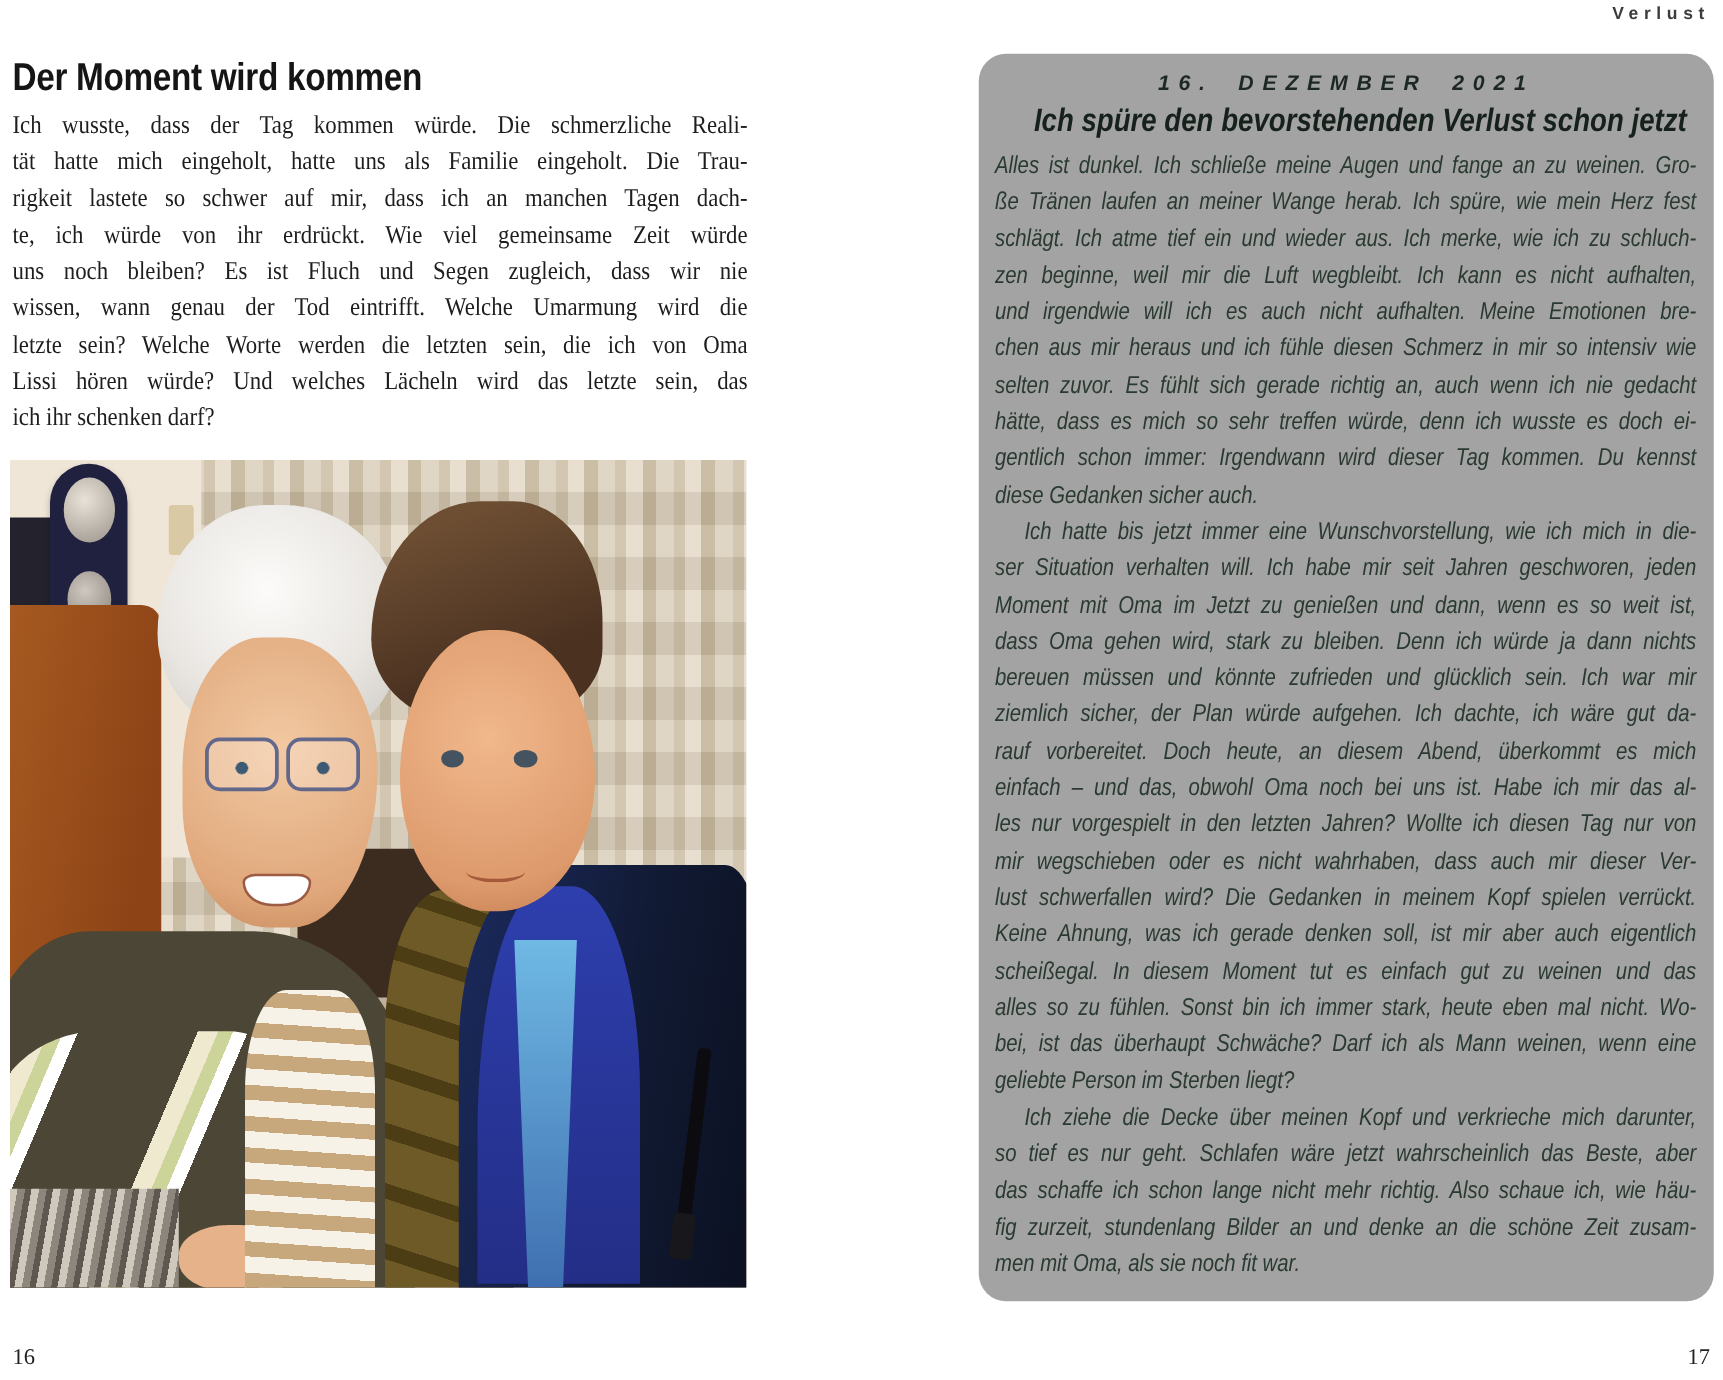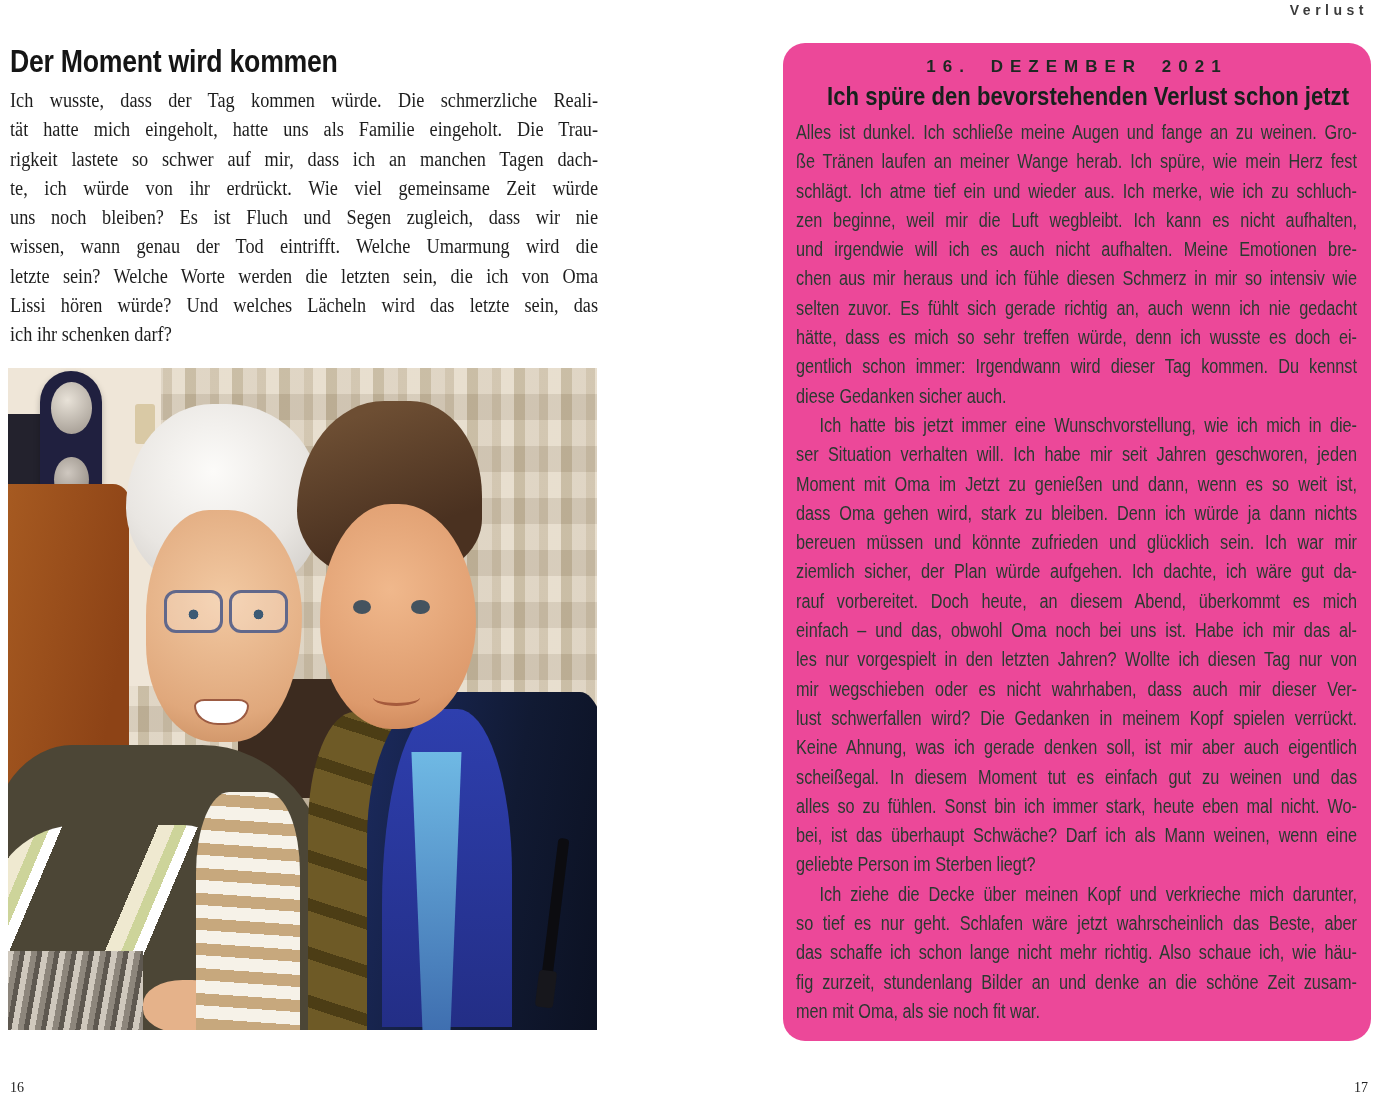--- a/index.html
+++ b/index.html
@@ -14,21 +14,21 @@
   .left-heading { position:absolute; left:10px; top:44px; font-size:31px; font-weight:700;
     color:#151515; transform:scaleX(0.86); transform-origin:left top; white-space:nowrap; letter-spacing:-0.3px; }
   .left-body { position:absolute; left:10px; top:86px; width:660px; transform:scaleX(0.891);
     transform-origin:left top; font-family:"Liberation Serif", serif; font-size:20.5px;
     line-height:29.3px; color:#1d1d1d; }
   .line { text-align:justify; text-align-last:justify; white-space:normal; }
   .line.last { text-align-last:left; }
   .line.indent { text-indent:1.45em; }
 
   .page-number { position:absolute; bottom:8px; font-family:"Liberation Serif", serif;
-    font-size:14px; color:#222; }
+    font-size:18px; color:#222; }
   .page-number.left { left:10px; }
   .page-number.right { right:10px;text-align:right; }
 
   
   .diary-box { position:absolute; left:783px; top:43px; width:588px; height:998px;
     border-radius:22px; background:#d5e8dc; overflow:hidden; }
   .diary-date { margin-top:14px; text-align:center; font-size:17px; font-weight:700;
     letter-spacing:7px; word-spacing:8px; color:#1d2822; }
   .diary-title { margin-top:4px; text-align:center; font-size:26px; font-weight:700;
     color:#17211c; transform:scaleX(0.85); white-space:nowrap; }
@@ -155,21 +155,21 @@
 
     <div class="gs-hair"></div>
     <div class="gs-face"></div>
     <div class="gs-eye l"></div>
     <div class="gs-eye r"></div>
     <div class="gs-mouth"></div>
   </div>
 
   <div class="page-number left">16</div>
 
-  <div class="diary-box" style="background: #ec4899;">
+  <div class="diary-box" style="background: #a3a3a3; font-style: italic;">
     <div class="diary-date">16. DEZEMBER 2021</div>
     <div class="diary-title">Ich spüre den bevorstehenden Verlust schon jetzt</div>
     <div class="diary-body">
         <div>
           <div class="line">Alles ist dunkel. Ich schließe meine Augen und fange an zu weinen. Gro-</div>
           <div class="line">ße Tränen laufen an meiner Wange herab. Ich spüre, wie mein Herz fest</div>
           <div class="line">schlägt. Ich atme tief ein und wieder aus. Ich merke, wie ich zu schluch-</div>
           <div class="line">zen beginne, weil mir die Luft wegbleibt. Ich kann es nicht aufhalten,</div>
           <div class="line">und irgendwie will ich es auch nicht aufhalten. Meine Emotionen bre-</div>
           <div class="line">chen aus mir heraus und ich fühle diesen Schmerz in mir so intensiv wie</div>

